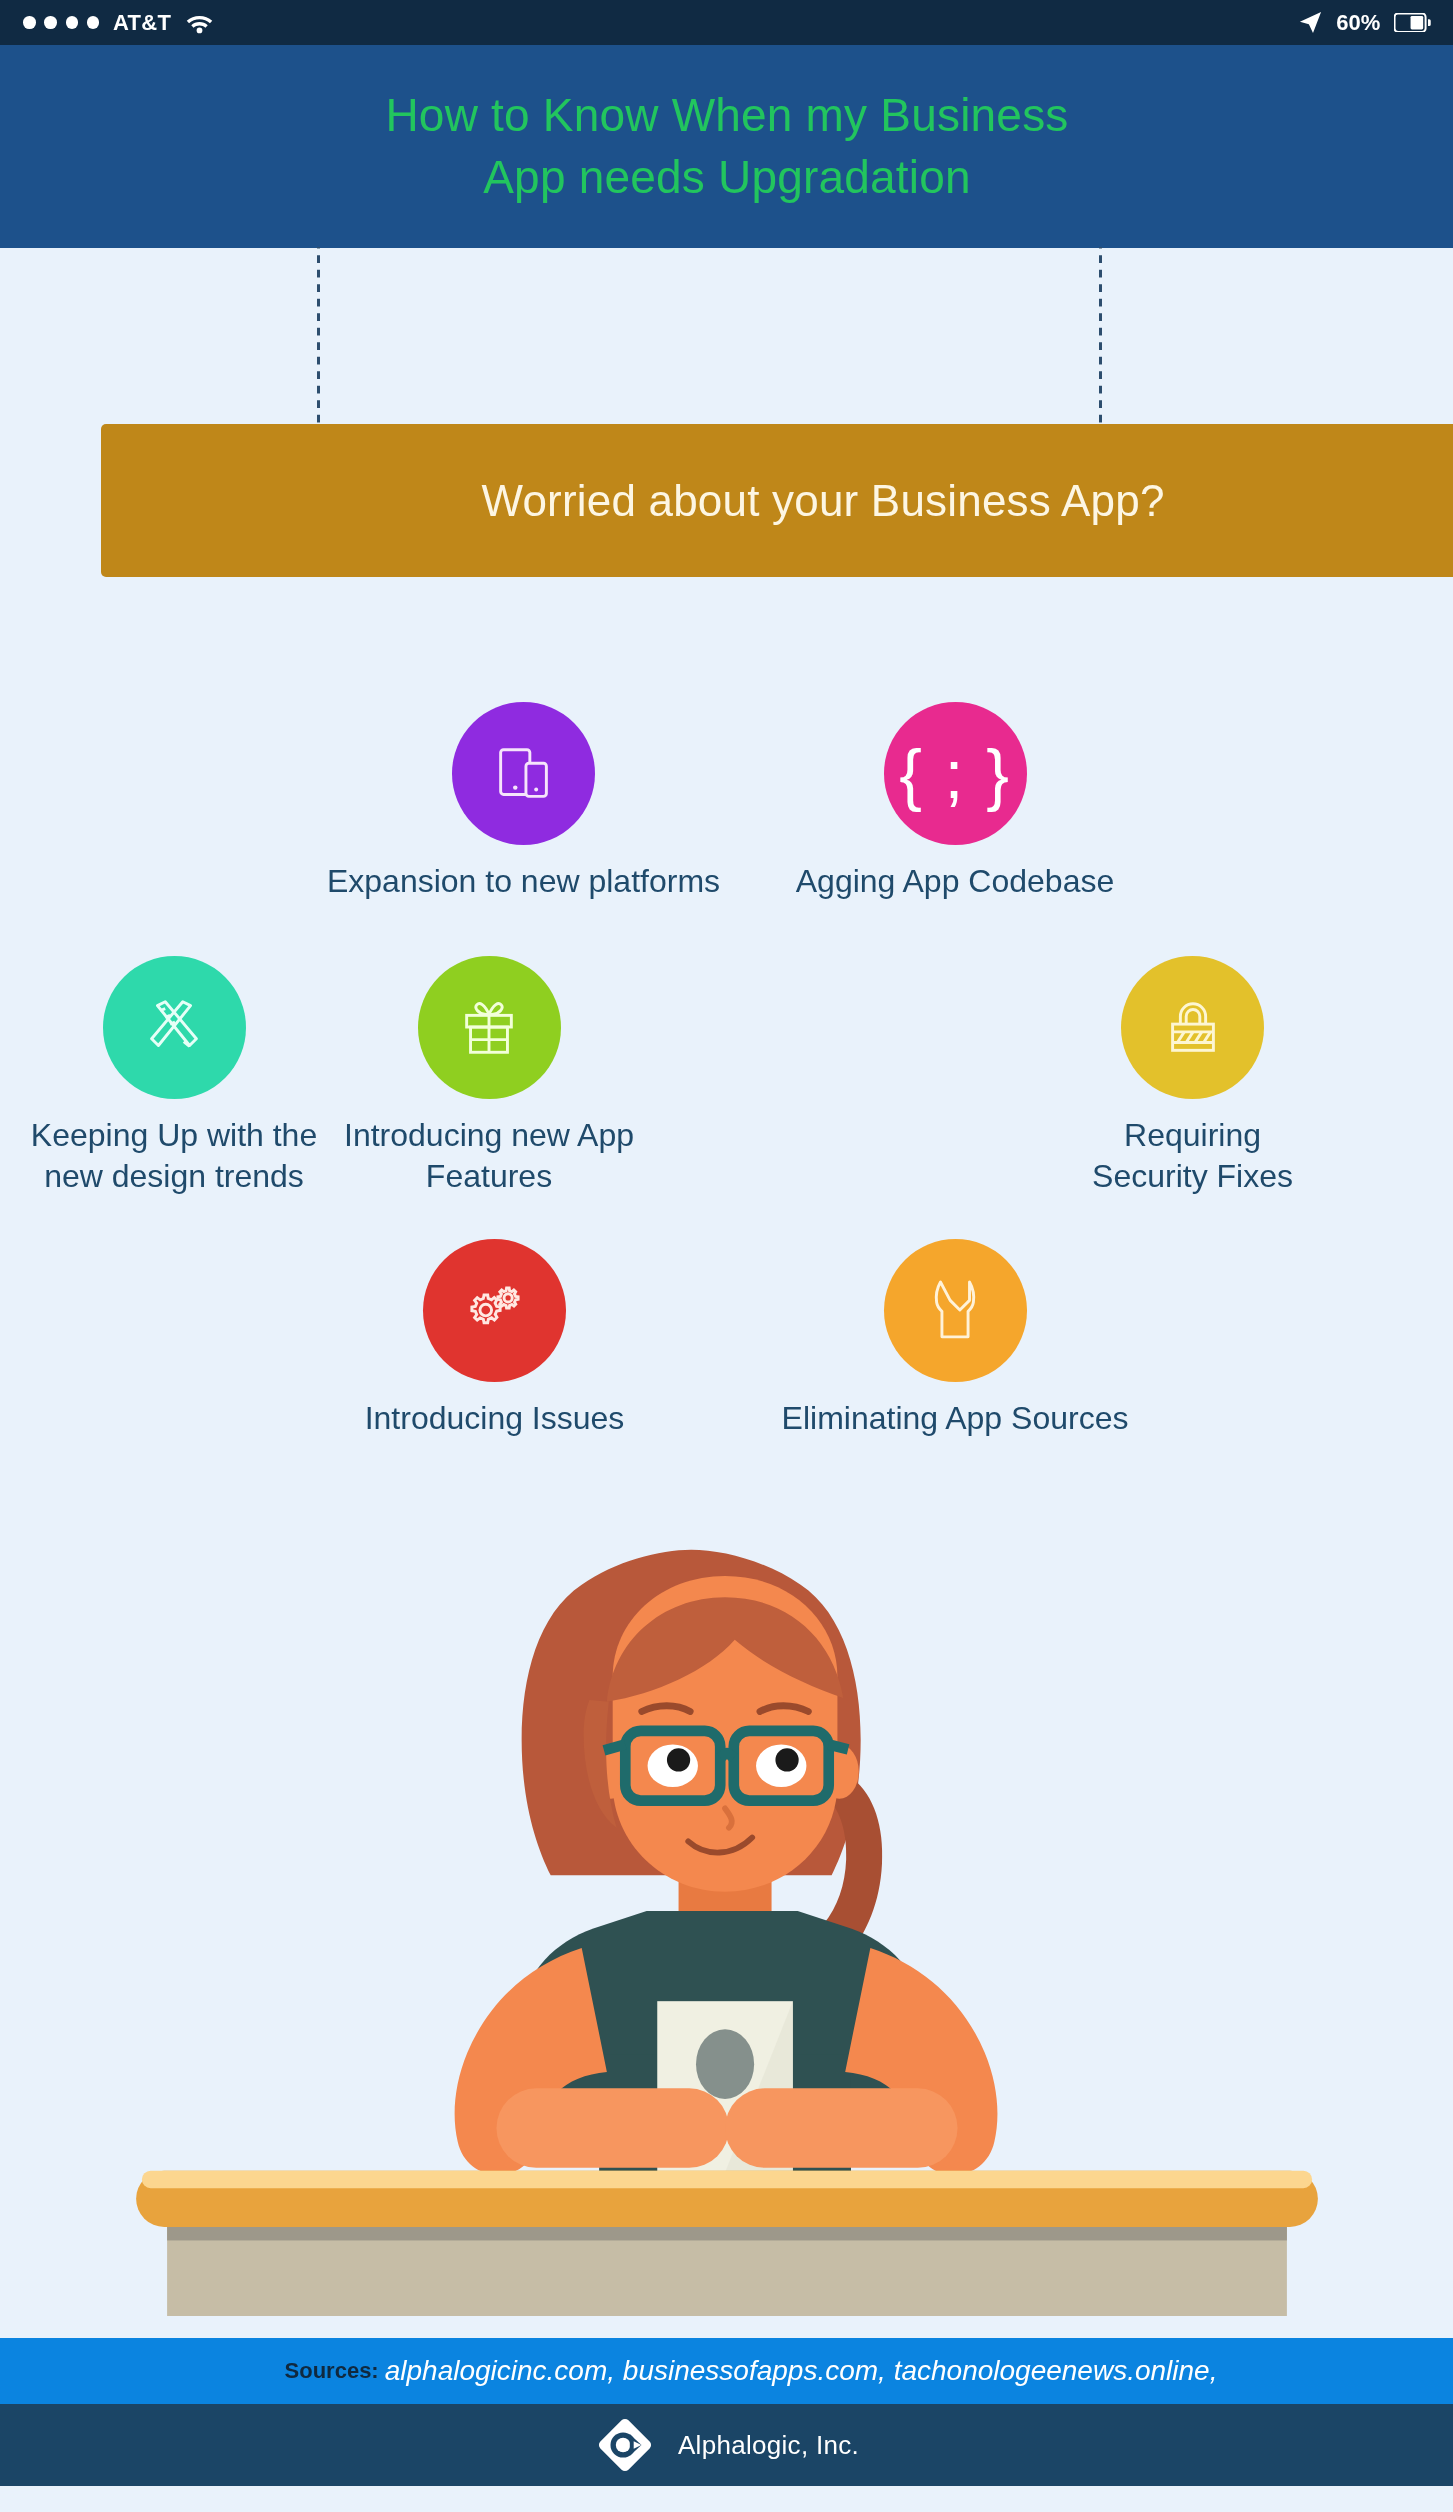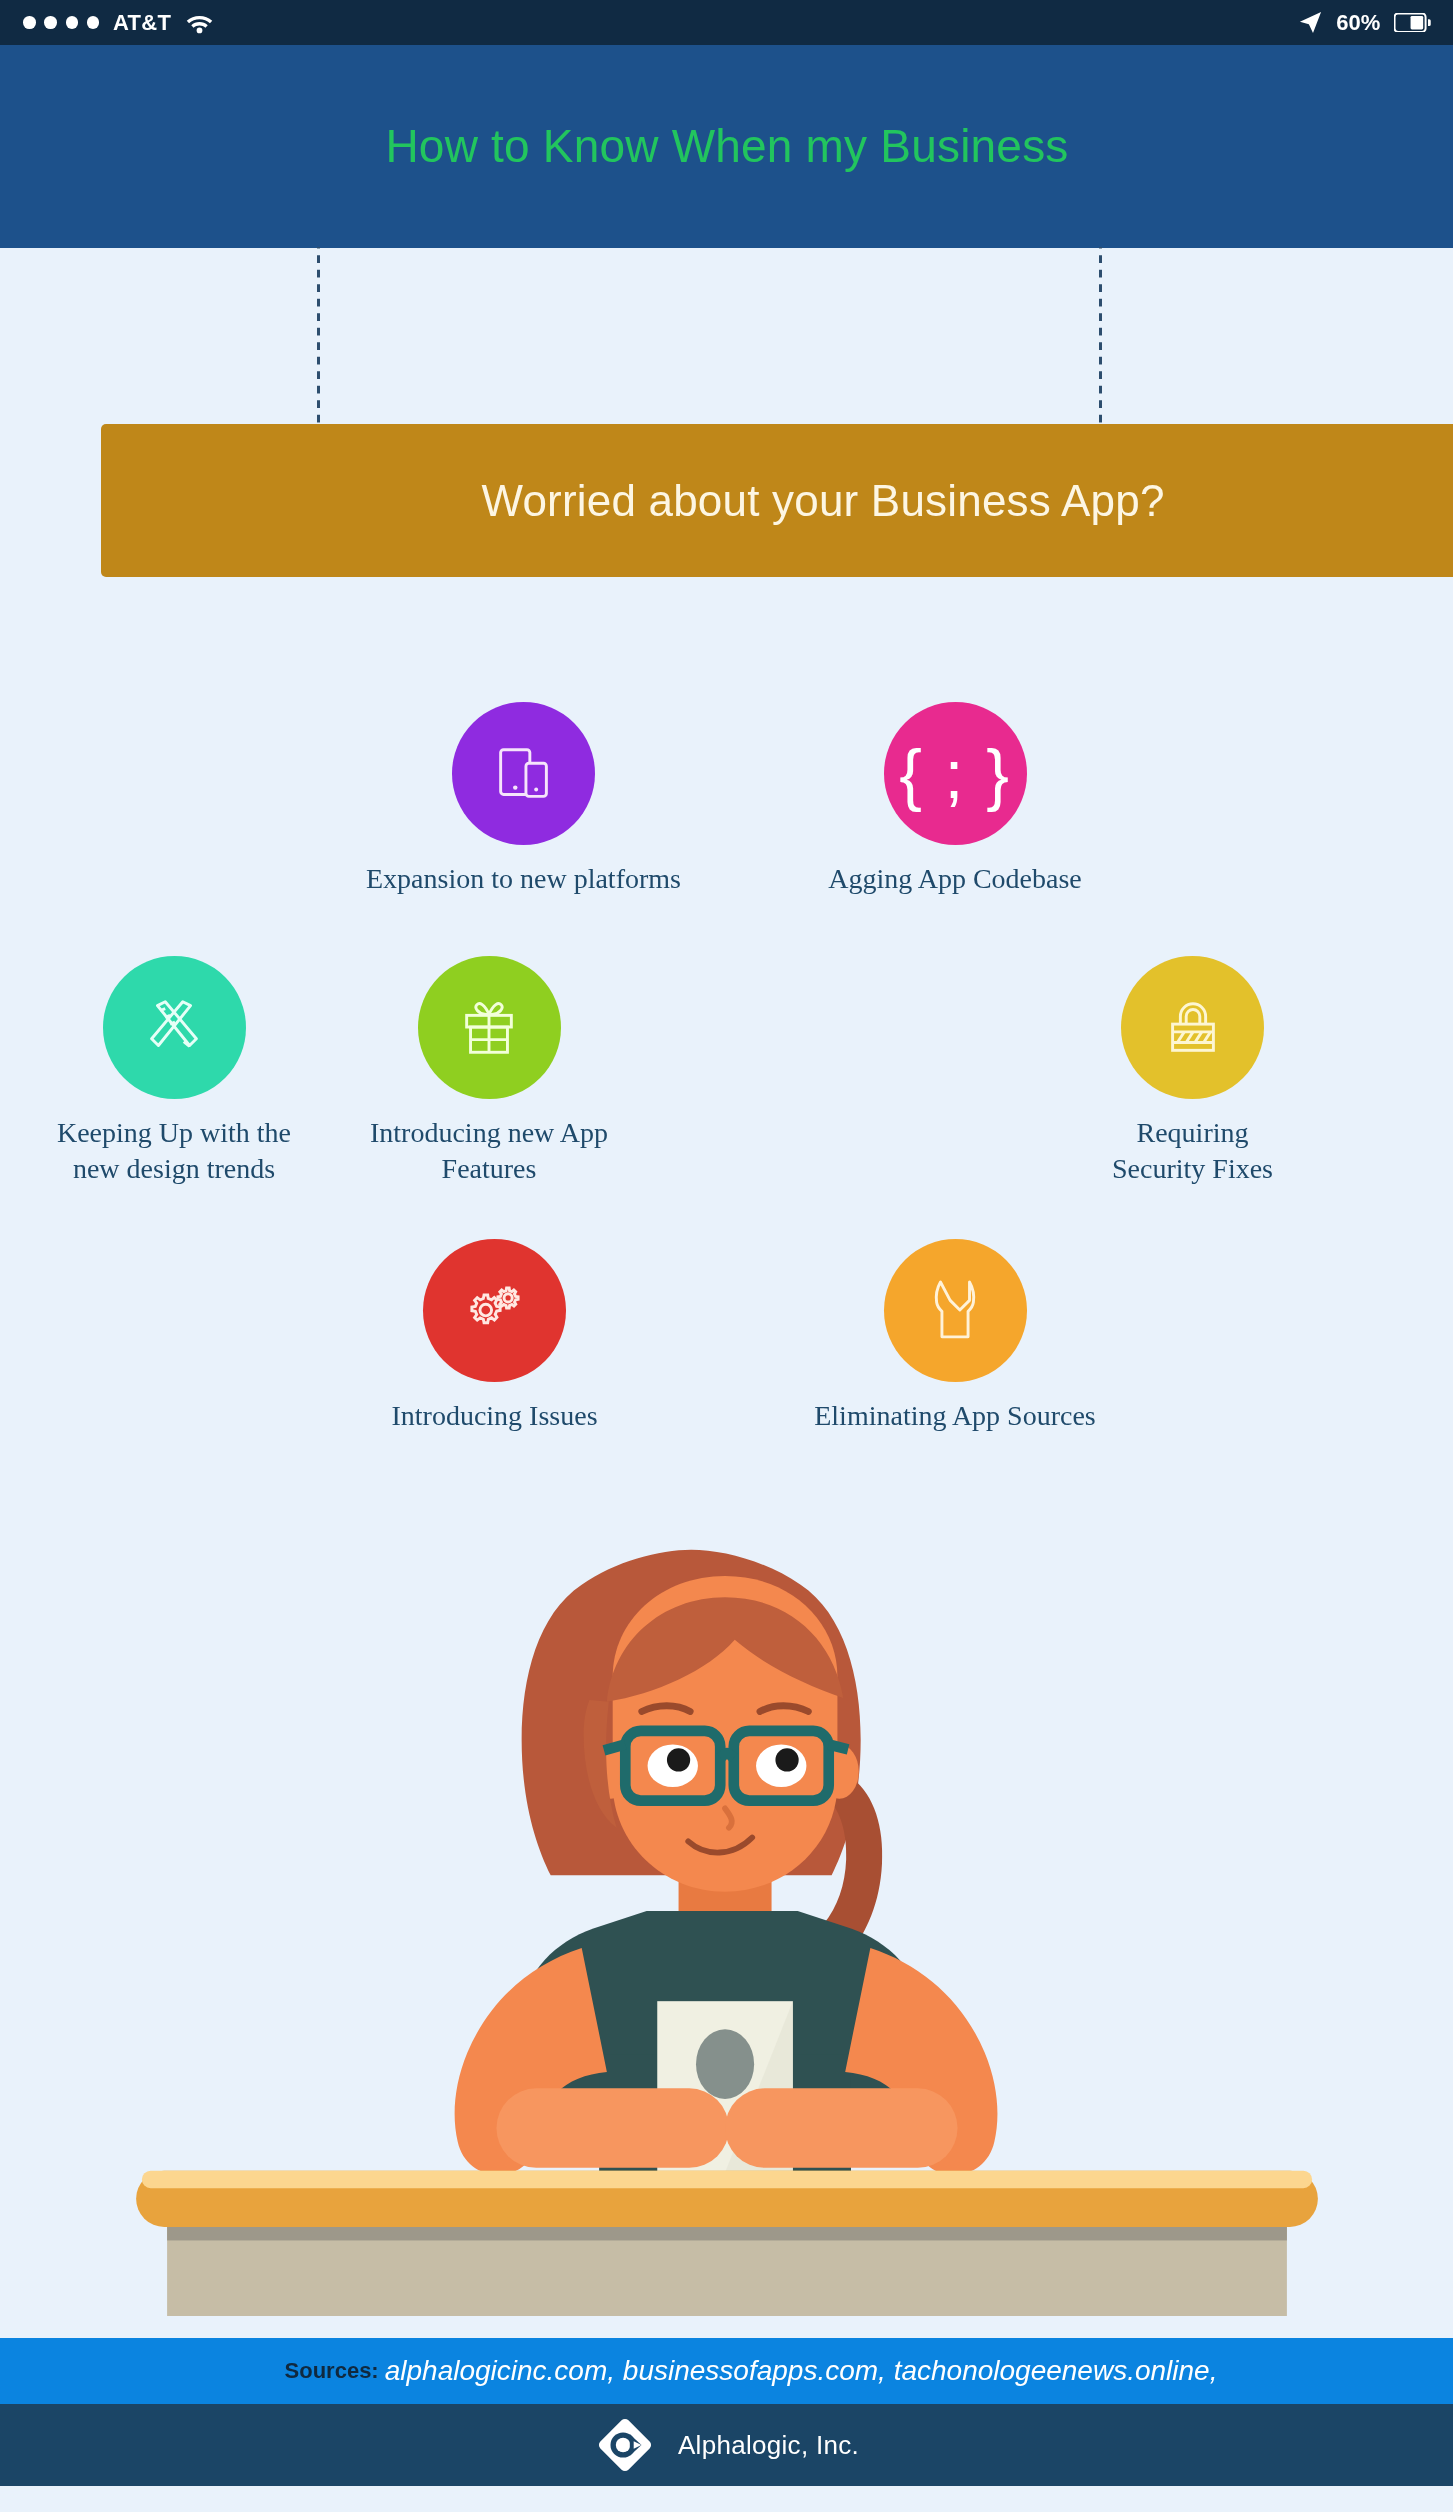--- a/index.html
+++ b/index.html
@@ -58,22 +58,22 @@
   }
 
   
   .icon-node{ position:absolute; text-align:center; }
   .circle{
     width:143px; height:143px; border-radius:50%;
     display:flex; align-items:center; justify-content:center;
     margin:0 auto;
   }
   .node-label{
-    margin-top:15.5px; color:#1f4a6b; font-size:28px;
-    line-height:1.3; font-weight:400; white-space:pre-line;font-family:Liberation Serif, serif;
+    margin-top:15.5px; color:#1f4a6b; font-size:32px;
+    line-height:1.3; font-weight:400; white-space:pre-line;
   }
   .brace-glyph{
     color:#fff; font-size:68px; font-weight:300;
     letter-spacing:1.9px; line-height:1; font-family:"Liberation Sans", sans-serif;
   }
 
   
   .illus{ position:absolute; left:0; top:1512px; width:1454px; height:804px; }
 
   
@@ -117,20 +117,21 @@
     <svg class="bat-ic" width="37" height="19.4" viewBox="0 0 38 20">
       <rect x="0.5" y="0.5" width="32" height="19" rx="3.5" fill="none" stroke="#fff" stroke-width="2"></rect>
       <rect x="17" y="3" width="13" height="14" rx="1.5" fill="#fff"></rect>
       <path d="M35 6.5h1.2a1.6 1.6 0 011.6 1.6v3.8a1.6 1.6 0 01-1.6 1.6H35z" fill="#fff"></path>
     </svg>
   </div>
 </div>
 
 <div class="header">
   <div class="header-title">How to Know When my Business</div>
+  <div class="header-title">App needs Upgradation</div>
 </div>
 
 <div class="dotted l"></div>
 <div class="dotted r"></div>
 
 <div class="banner">
   <div class="banner-text">Worried about your Business App?</div>
 </div>
 
 <div class="icon-node" style="left:315px; top:702px; width:417px;">

